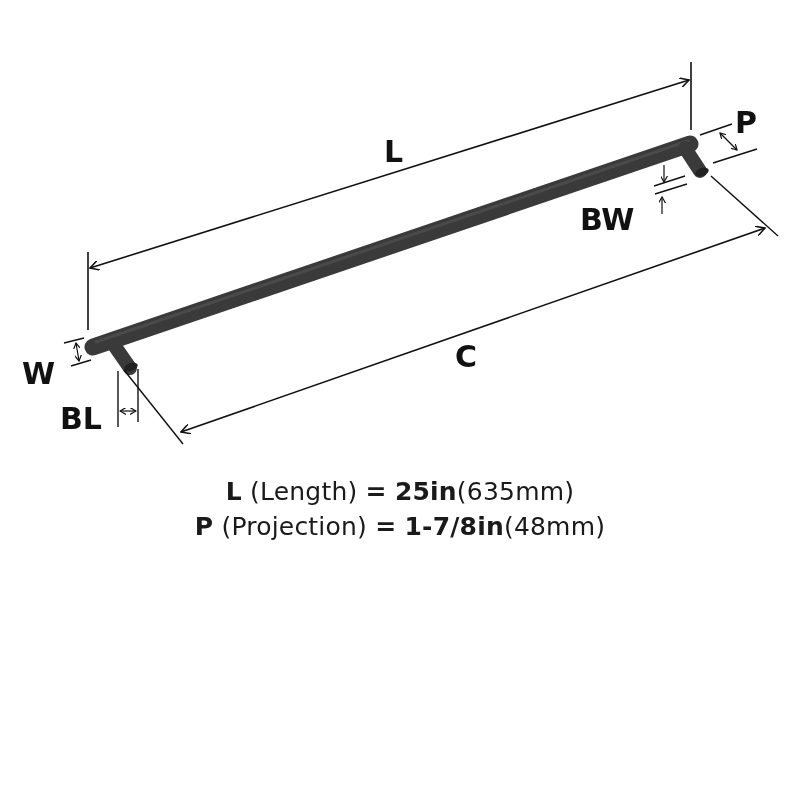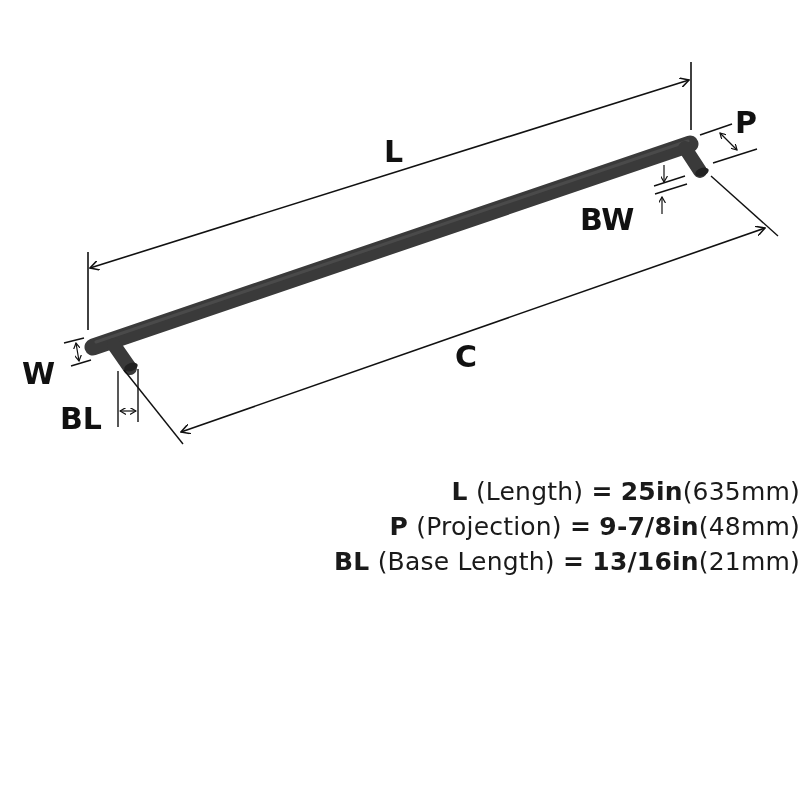--- a/index.html
+++ b/index.html
@@ -1,20 +1,20 @@
 <!DOCTYPE html>
 <html><head>
 <meta charset="utf-8">
 <style>
   html, body { margin:0; padding:0; background:#ffffff; }
   body { width:800px; height:800px; position:relative; overflow:hidden;
          font-family:"DejaVu Sans", "Liberation Sans", sans-serif; color:#1a1a1a; }
   #diagram { position:absolute; left:0; top:0; width:800px; height:460px; }
   .dim-label { font-family:"DejaVu Sans", sans-serif; font-weight:bold; fill:#111; }
-  #specs { position:absolute; left:0; top:474px; width:800px; text-align:right; }
+  #specs { position:absolute; left:0; top:474px; width:800px; text-align:center; }
   .spec-row { font-size:25px; line-height:35px; letter-spacing:0.2px; white-space:nowrap; }
   .spec-row .abbr { font-weight:bold; }
   .spec-row .val { font-weight:bold; }
   .spec-row .name, .spec-row .mm { font-weight:normal; }
 </style>
 </head>
 <body>
 
 <svg id="diagram" viewBox="0 0 800 460" xmlns="http://www.w3.org/2000/svg">
   <defs>
@@ -90,21 +90,15 @@
   <div class="spec-row">
     <span class="abbr">L</span>
     <span class="name">(Length)</span>
     <span class="val">=</span>
     <span class="val">25in</span><span class="mm">(635mm)</span>
   </div>
   <div class="spec-row">
     <span class="abbr">P</span>
     <span class="name">(Projection)</span>
     <span class="val">=</span>
-    <span class="val">9-7/8in</span><span class="mm">(48mm)</span>
-  </div>
-  <div class="spec-row">
-    <span class="abbr">BL</span>
-    <span class="name">(Base Length)</span>
-    <span class="val">=</span>
-    <span class="val">13/16in</span><span class="mm">(21mm)</span>
+    <span class="val">1-7/8in</span><span class="mm">(48mm)</span>
   </div>
 </div>
 
 </body></html>

